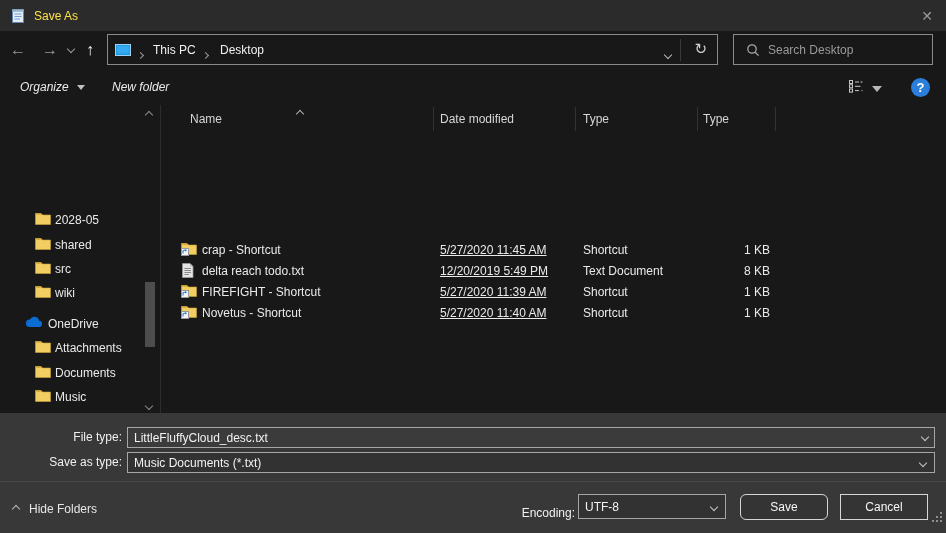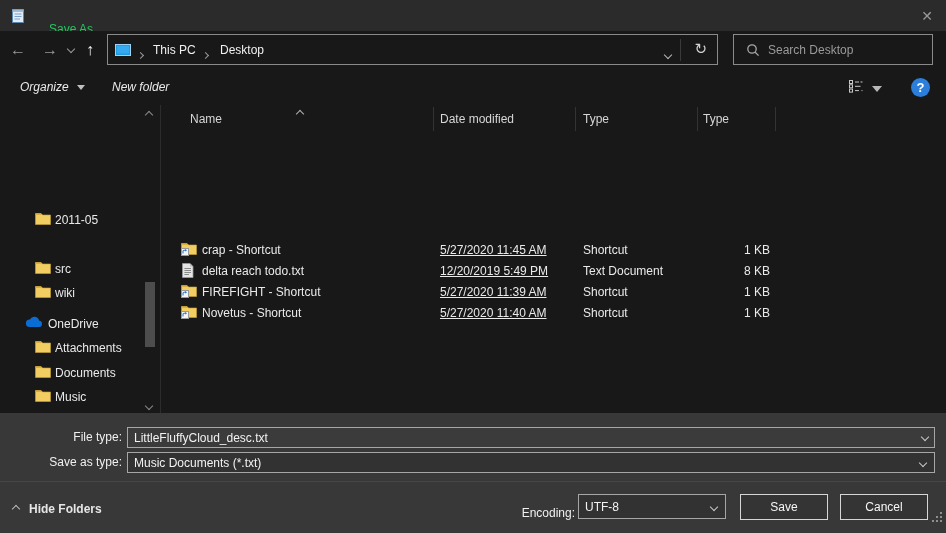--- a/index.html
+++ b/index.html
@@ -5,21 +5,21 @@
   * { margin:0; padding:0; box-sizing:border-box; }
   html,body { background:#000; }
   .window {
     position:relative; width:946px; height:533px; overflow:hidden;
     background:#181818; font-family:"Liberation Sans", sans-serif;
     font-size:12px; color:#e8e8e8;
   }
   
   .titlebar { position:absolute; left:0; top:0; width:946px; height:31px; background:#2b2b2b; }
   .titlebar .app-ic { position:absolute; left:10px; top:7px; }
-  .titlebar .t { position:absolute; left:34px; top:22px; color:#22c55e;margin-left:15px; }
+  .titlebar .t { position:absolute; left:34px; top:9px; color:#fde047; }
   .close { position:absolute; right:8px; top:6px; width:22px; height:20px; color:#9a9a9a;
            font-size:14px; text-align:center; line-height:20px; }
   
   .navrow { position:absolute; left:0; top:31px; width:946px; height:39px; background:#181818; }
   .navbtn { position:absolute; top:9px; font-size:16px; color:#9a9a9a; line-height:20px; }
   .upbtn  { color:#f2f2f2; }
   .chev { display:inline-block; width:6px; height:6px; border-right:1.4px solid currentColor; border-bottom:1.4px solid currentColor; }
   .chev.down { transform:rotate(45deg); }
   .chev.up { transform:rotate(-135deg); }
   .chev.right { transform:rotate(-45deg); width:5px; height:5px; }
@@ -75,28 +75,28 @@
   .panel { position:absolute; left:0; top:413px; width:946px; height:120px; background:#383838; }
   .flabel { position:absolute; color:#f0f0f0; text-align:right; width:110px; }
   .fninput { position:absolute; left:127px; top:14px; width:808px; height:21px; background:#3b3b3b;
              border:1px solid #a6a6a6; color:#f2f2f2; font:12px "Liberation Sans",sans-serif;
              padding:0 20px 0 6px; outline:none; }
   .combo { position:absolute; background:#323232; border:1px solid #a6a6a6; color:#f2f2f2; }
   .combo .v { position:absolute; left:6px; top:3px; white-space:nowrap; }
   .combo .c { position:absolute; right:8px; top:7px; color:#c8c8c8; }
   .typecombo { left:127px; top:39px; width:808px; height:21px; }
   .footline { position:absolute; left:0; top:68px; width:946px; height:1px; background:#474747; }
-  .hidefolders { position:absolute; left:13px; top:89px; color:#e6e6e6;font-weight:bold; }
+  .hidefolders { position:absolute; left:13px; top:89px; color:#e6e6e6; }
   .hidefolders .c { margin-right:10px; position:relative; top:-1px; color:#b8b8b8; }
   .enclabel { position:absolute; left:465px; top:93px; width:110px; text-align:right; color:#f0f0f0; }
   .enccombo { left:578px; top:81px; width:148px; height:25px; }
   .enccombo .v { top:5px; } .enccombo .c { top:9px; }
   .btn { position:absolute; top:81px; width:88px; height:26px; background:#343434;
          border:1px solid #d6d6d6; color:#f6f6f6; text-align:center; line-height:24px; }
-  .savebtn { left:740px; } .cancelbtn { left:840px; }
+  .savebtn { left:740px;border-radius:6px; } .cancelbtn { left:840px; }
   .grip { position:absolute; left:932px; top:107px; width:2px; height:2px; background:#8f8f8f;
           box-shadow:8px 0 0 #8f8f8f, 8px -4px 0 #8f8f8f, 8px -8px 0 #8f8f8f, 4px 0 0 #8f8f8f, 4px -4px 0 #8f8f8f, 0 0 0 #8f8f8f; }
 </style>
 </head>
 <body>
 
 <div class="window">
 
   <div class="titlebar">
     <span class="app-ic">
@@ -167,21 +167,28 @@
   </div>
 
   <div class="main">
 
     <div class="side">
       <div class="side-item lvl2" style="top:103px">
         <span class="ic"><svg width="16" height="13" viewBox="0 0 16 13">
               <path d="M0.5 1.5 L6 1.5 L7.5 3 L15.5 3 L15.5 12.5 L0.5 12.5 Z" fill="#f2ce62" stroke="#c9a23a" stroke-width="0.6"></path>
               <path d="M0.5 1.5 L6 1.5 L7.5 3 L0.5 3 Z" fill="#dcae3f"></path>
             </svg></span>
-        <span class="lbl">2011-05</span>
+        <span class="lbl">2028-05</span>
+      </div>
+      <div class="side-item lvl2" style="top:128px">
+        <span class="ic"><svg width="16" height="13" viewBox="0 0 16 13">
+              <path d="M0.5 1.5 L6 1.5 L7.5 3 L15.5 3 L15.5 12.5 L0.5 12.5 Z" fill="#f2ce62" stroke="#c9a23a" stroke-width="0.6"></path>
+              <path d="M0.5 1.5 L6 1.5 L7.5 3 L0.5 3 Z" fill="#dcae3f"></path>
+            </svg></span>
+        <span class="lbl">shared</span>
       </div>
       <div class="side-item lvl2" style="top:152px">
         <span class="ic"><svg width="16" height="13" viewBox="0 0 16 13">
               <path d="M0.5 1.5 L6 1.5 L7.5 3 L15.5 3 L15.5 12.5 L0.5 12.5 Z" fill="#f2ce62" stroke="#c9a23a" stroke-width="0.6"></path>
               <path d="M0.5 1.5 L6 1.5 L7.5 3 L0.5 3 Z" fill="#dcae3f"></path>
             </svg></span>
         <span class="lbl">src</span>
       </div>
       <div class="side-item lvl2" style="top:176px">
         <span class="ic"><svg width="16" height="13" viewBox="0 0 16 13">

